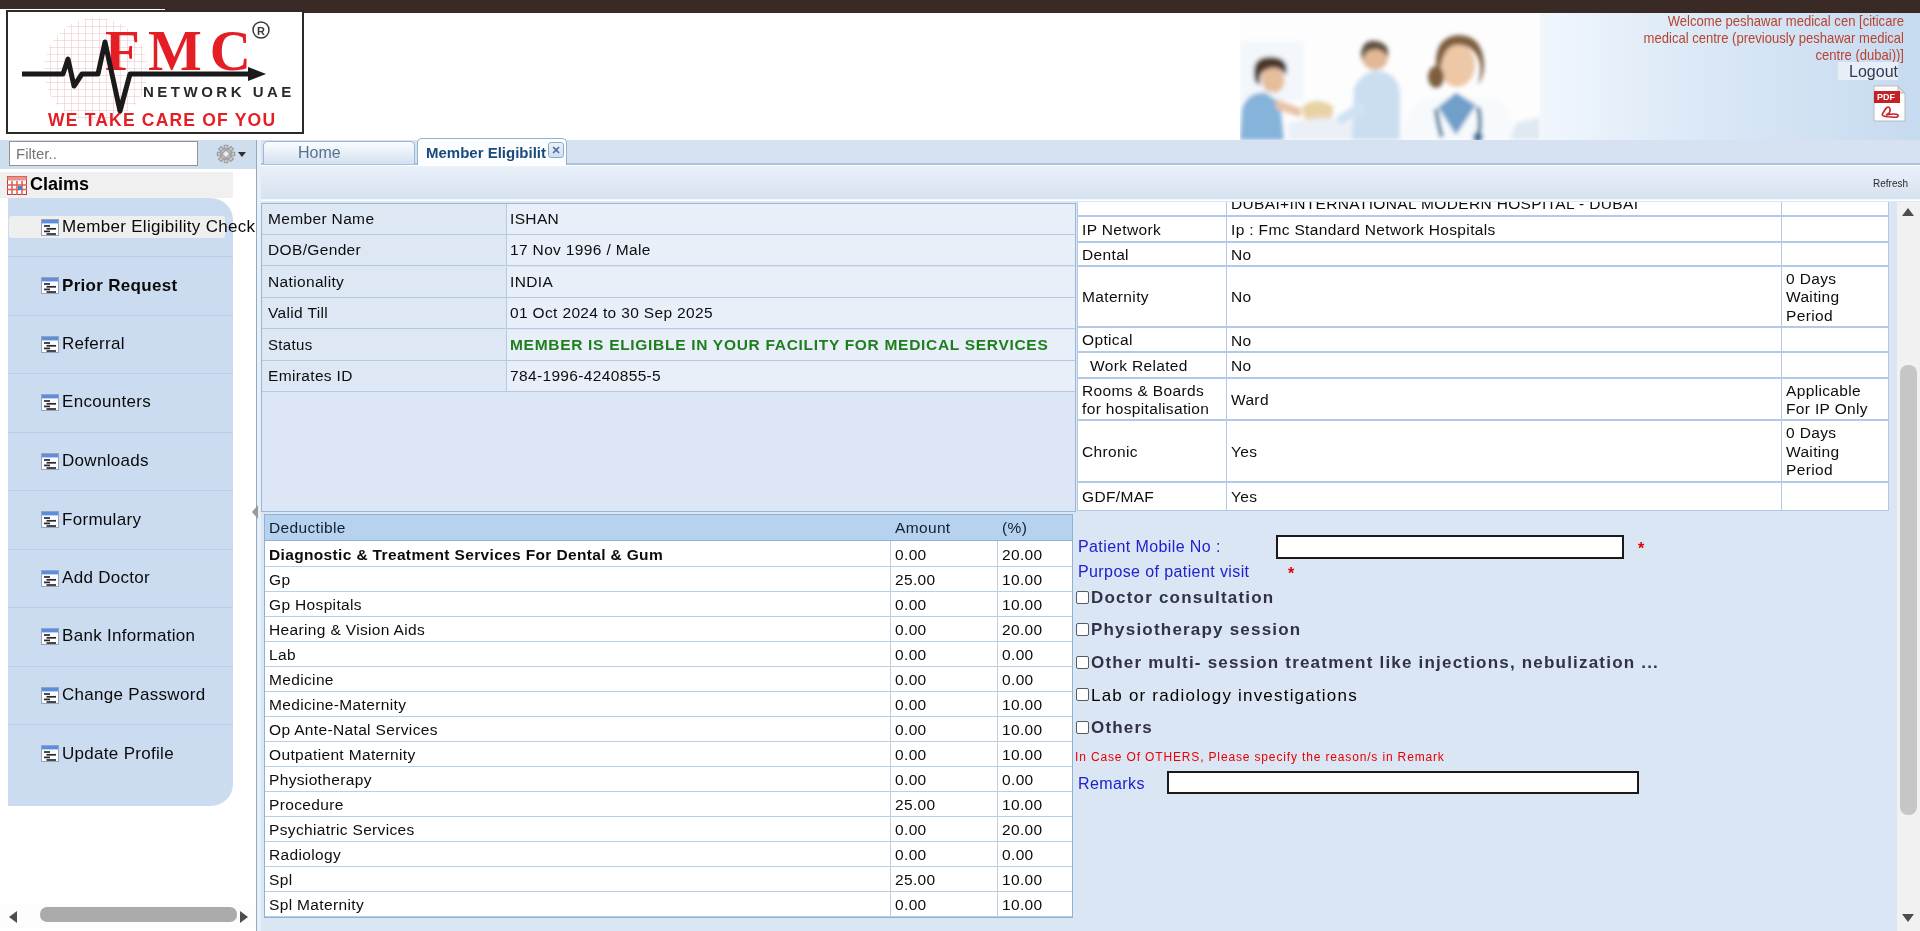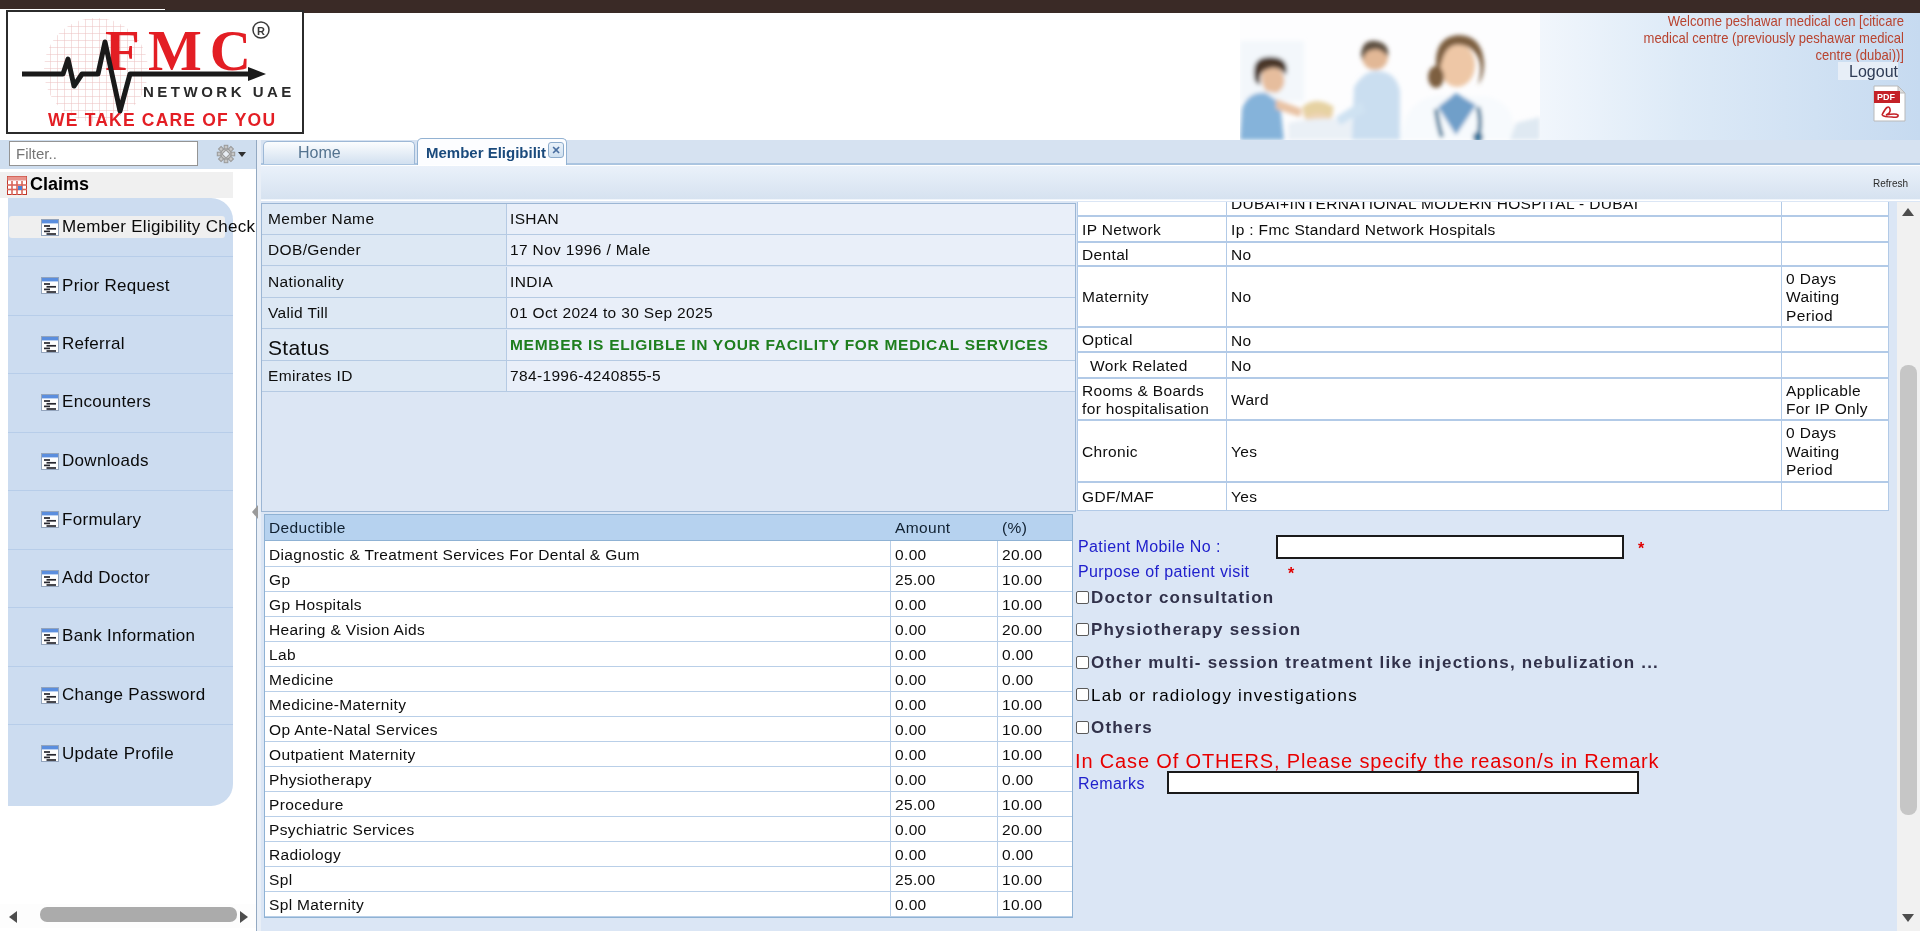--- a/index.html
+++ b/index.html
@@ -123,21 +123,21 @@
 <svg class="abs" style="left:41px;top:277px;" width="18" height="17" viewBox="0 0 18 17">
 <rect x="0.5" y="0.5" width="17" height="16" fill="#fdfdfd" stroke="#93a4bc"></rect>
 <rect x="1" y="1" width="16" height="3.4" fill="#5b8ede"></rect>
 <g stroke="#26262e" stroke-width="1.7">
 <line x1="3" y1="7" x2="9" y2="7"></line>
       <line x1="5.5" y1="9.8" x2="15" y2="9.8"></line>
 <line x1="3" y1="12.4" x2="9" y2="12.4"></line>
       <line x1="5.5" y1="15" x2="15" y2="15"></line>
 </g>
   </svg>
-<div class="abs" style="left:62px;top:276px;font-size:17px;letter-spacing:0.3px;color:#0a0a0a;white-space:nowrap;">Prior Request</div>
+<div class="abs" style="left:62px;top:276px;font-size:17px;letter-spacing:0.3px;color:#0a0a0a;white-space:nowrap;font-weight:bold;">Prior Request</div>
 <svg class="abs" style="left:41px;top:336px;" width="18" height="17" viewBox="0 0 18 17">
 <rect x="0.5" y="0.5" width="17" height="16" fill="#fdfdfd" stroke="#93a4bc"></rect>
 <rect x="1" y="1" width="16" height="3.4" fill="#5b8ede"></rect>
 <g stroke="#26262e" stroke-width="1.7">
 <line x1="3" y1="7" x2="9" y2="7"></line>
       <line x1="5.5" y1="9.8" x2="15" y2="9.8"></line>
 <line x1="3" y1="12.4" x2="9" y2="12.4"></line>
       <line x1="5.5" y1="15" x2="15" y2="15"></line>
 </g>
   </svg>
@@ -256,33 +256,33 @@
 <div class="cell" style="left:262px;top:267px;width:244px;height:31px;background:#dde8f4;border-bottom:1px solid #b5cae3;"></div>
 <div class="cell" style="left:506px;top:267px;width:569px;height:31px;background:#e9eff9;border-bottom:1px solid #b5cae3;border-left:1px solid #b5cae3;"></div>
 <div class="cell" style="left:268px;top:273px;font-size:15.5px;color:#0d0d0d;">Nationality</div>
 <div class="cell" style="left:510px;top:273px;font-size:15.5px;color:#0d0d0d;">INDIA</div>
 <div class="cell" style="left:262px;top:298px;width:244px;height:31px;background:#dde8f4;border-bottom:1px solid #b5cae3;"></div>
 <div class="cell" style="left:506px;top:298px;width:569px;height:31px;background:#e9eff9;border-bottom:1px solid #b5cae3;border-left:1px solid #b5cae3;"></div>
 <div class="cell" style="left:268px;top:304px;font-size:15.5px;color:#0d0d0d;">Valid Till</div>
 <div class="cell" style="left:510px;top:304px;font-size:15.5px;color:#0d0d0d;">01 Oct 2024 to 30 Sep 2025</div>
 <div class="cell" style="left:262px;top:330px;width:244px;height:31px;background:#dde8f4;border-bottom:1px solid #b5cae3;"></div>
 <div class="cell" style="left:506px;top:330px;width:569px;height:31px;background:#e9eff9;border-bottom:1px solid #b5cae3;border-left:1px solid #b5cae3;"></div>
-<div class="cell" style="left:268px;top:336px;font-size:21px;color:#0d0d0d;">Status</div>
+<div class="cell" style="left:268px;top:336px;font-size:15px;color:#0d0d0d;">Status</div>
 <div class="cell" style="left:510px;top:336px;font-size:15.5px;color:#1e7e1e;font-weight:bold;letter-spacing:0.7px;">MEMBER IS ELIGIBLE IN YOUR FACILITY FOR MEDICAL SERVICES</div>
 <div class="cell" style="left:262px;top:361px;width:244px;height:31px;background:#dde8f4;border-bottom:1px solid #b5cae3;"></div>
 <div class="cell" style="left:506px;top:361px;width:569px;height:31px;background:#e9eff9;border-bottom:1px solid #b5cae3;border-left:1px solid #b5cae3;"></div>
 <div class="cell" style="left:268px;top:367px;font-size:15.5px;color:#0d0d0d;">Emirates ID</div>
 <div class="cell" style="left:510px;top:367px;font-size:15.5px;color:#0d0d0d;">784-1996-4240855-5</div>
 <div class="abs" style="left:264px;top:514px;width:809px;height:404px;background:#fff;border:1px solid #8fb2d4;"></div>
 <div class="abs" style="left:265px;top:515px;width:807px;height:26px;background:#b6d2ef;border-bottom:1px solid #8fb2d4;"></div>
 <div class="cell" style="left:269px;top:519px;font-size:15.5px;color:#102030;">Deductible</div>
 <div class="cell" style="left:895px;top:519px;font-size:15.5px;color:#102030;">Amount</div>
 <div class="cell" style="left:1002px;top:519px;font-size:15.5px;color:#102030;">(%)</div>
 <div class="cell" style="left:265px;top:542px;width:807px;height:25px;border-bottom:1px solid #b9cfe8;"></div>
-<div class="cell" style="left:269px;top:546px;font-size:15.5px;color:#0d0d0d;">Diagnostic &amp; Treatment Services For Dental &amp; Gum</div>
+<div class="cell" style="left:269px;top:546px;font-size:15.5px;color:#0d0d0d;font-weight:bold;">Diagnostic &amp; Treatment Services For Dental &amp; Gum</div>
 <div class="cell" style="left:895px;top:546px;font-size:15.5px;color:#0d0d0d;">0.00</div>
 <div class="cell" style="left:1002px;top:546px;font-size:15.5px;color:#0d0d0d;">20.00</div>
 <div class="cell" style="left:265px;top:567px;width:807px;height:25px;border-bottom:1px solid #b9cfe8;"></div>
 <div class="cell" style="left:269px;top:571px;font-size:15.5px;color:#0d0d0d;">Gp</div>
 <div class="cell" style="left:895px;top:571px;font-size:15.5px;color:#0d0d0d;">25.00</div>
 <div class="cell" style="left:1002px;top:571px;font-size:15.5px;color:#0d0d0d;">10.00</div>
 <div class="cell" style="left:265px;top:592px;width:807px;height:25px;border-bottom:1px solid #b9cfe8;"></div>
 <div class="cell" style="left:269px;top:596px;font-size:15.5px;color:#0d0d0d;">Gp Hospitals</div>
 <div class="cell" style="left:895px;top:596px;font-size:15.5px;color:#0d0d0d;">0.00</div>
 <div class="cell" style="left:1002px;top:596px;font-size:15.5px;color:#0d0d0d;">10.00</div>
@@ -399,18 +399,18 @@
 <div class="abs" style="left:1076px;top:591px;width:13px;height:13px;background:#fff;border:1px solid #5a5a5a;border-radius:2px;"></div>
 <div class="abs" style="left:1091px;top:588px;font-size:17px;letter-spacing:1.2px;font-weight:bold;color:#31314a;white-space:nowrap;">Doctor consultation</div>
 <div class="abs" style="left:1076px;top:623px;width:13px;height:13px;background:#fff;border:1px solid #5a5a5a;border-radius:2px;"></div>
 <div class="abs" style="left:1091px;top:620px;font-size:17px;letter-spacing:1.2px;font-weight:bold;color:#31314a;white-space:nowrap;">Physiotherapy session</div>
 <div class="abs" style="left:1076px;top:656px;width:13px;height:13px;background:#fff;border:1px solid #5a5a5a;border-radius:2px;"></div>
 <div class="abs" style="left:1091px;top:653px;font-size:17px;letter-spacing:1.2px;font-weight:bold;color:#31314a;white-space:nowrap;">Other multi- session treatment like injections, nebulization ...</div>
 <div class="abs" style="left:1076px;top:688px;width:13px;height:13px;background:#fff;border:1px solid #5a5a5a;border-radius:2px;"></div>
 <div class="abs" style="left:1091px;top:686px;font-size:17px;letter-spacing:1.2px;font-weight:normal;color:#000000;white-space:nowrap;">Lab or radiology investigations</div>
 <div class="abs" style="left:1076px;top:721px;width:13px;height:13px;background:#fff;border:1px solid #5a5a5a;border-radius:2px;"></div>
 <div class="abs" style="left:1091px;top:718px;font-size:17px;letter-spacing:1.2px;font-weight:bold;color:#31314a;white-space:nowrap;">Others</div>
-<div class="abs" style="left:1075px;top:750px;font-size:20px;letter-spacing:0.85px;color:#e80000;text-align:right;">In Case Of OTHERS, Please specify the reason/s in Remark</div>
+<div class="abs" style="left:1075px;top:750px;font-size:12px;letter-spacing:0.85px;color:#e80000;text-align:right;">In Case Of OTHERS, Please specify the reason/s in Remark</div>
 <div class="abs" style="left:1078px;top:775px;font-size:16px;letter-spacing:0.4px;color:#2020cc;">Remarks</div>
 <div class="abs" style="left:1167px;top:771px;width:472px;height:23px;background:#fff;border:2px solid #1a1a1a;"></div>
 <div class="abs" style="left:1897px;top:202px;width:23px;height:729px;background:#f1f1f1;"></div>
 <div class="abs" style="left:1902px;top:208px;width:0;height:0;border-left:6px solid transparent;border-right:6px solid transparent;border-bottom:8px solid #4d4d4d;"></div>
 <div class="abs" style="left:1902px;top:914px;width:0;height:0;border-left:6px solid transparent;border-right:6px solid transparent;border-top:8px solid #4d4d4d;"></div>
 <div class="abs" style="left:1900px;top:365px;width:17px;height:450px;background:#c6c6c6;border-radius:8px;"></div>
 </body></html>

